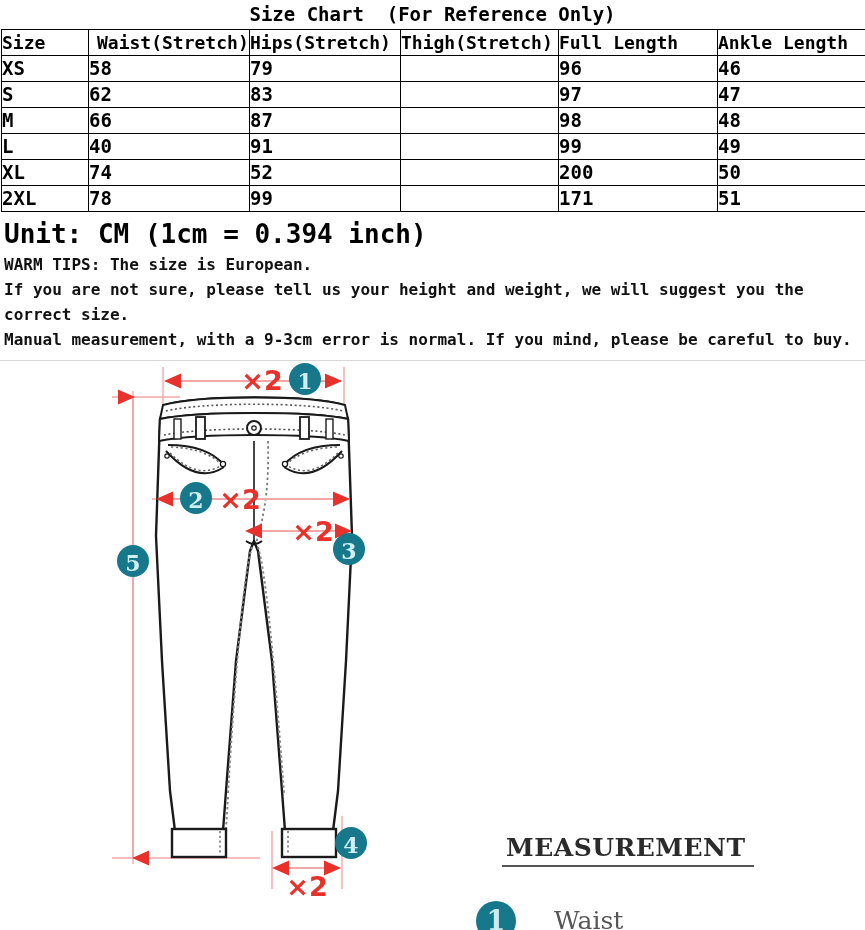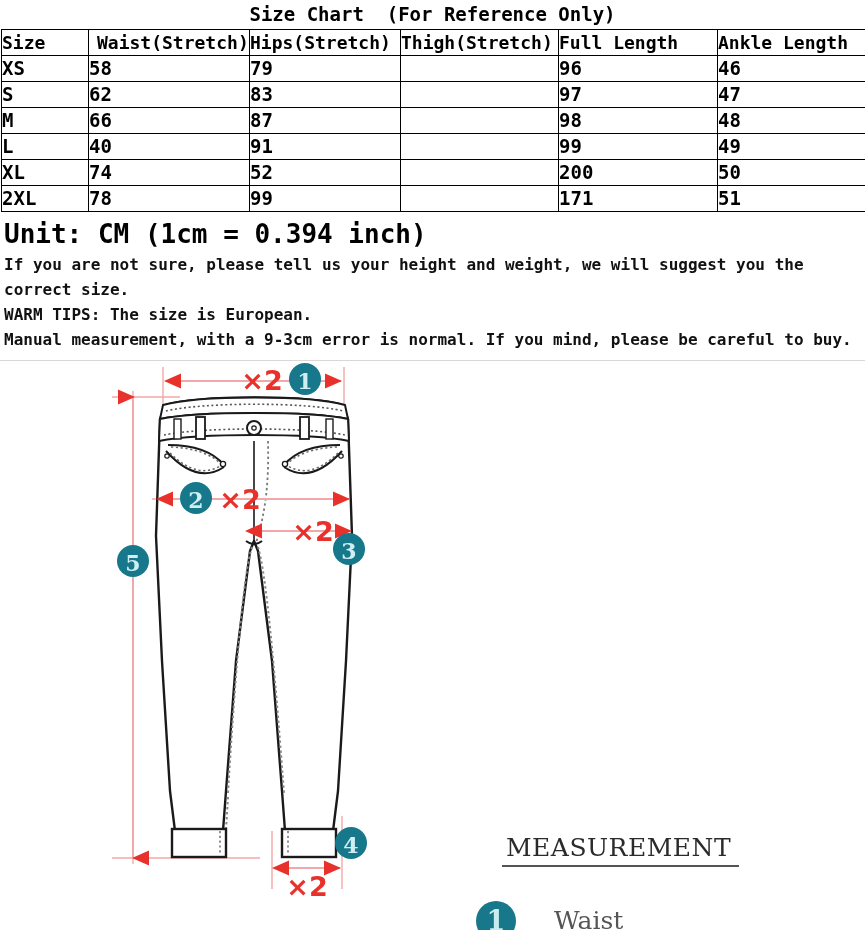--- a/index.html
+++ b/index.html
@@ -102,21 +102,21 @@
   
   .legend {
     position: absolute;
     left: 468px;
     top: 472px;
     width: 390px;
   }
   .legend-title {
     font-family: "DejaVu Serif", serif;
     font-size: 25px;
-    font-weight: normal;
+    font-weight: bold;
     color: #2b2b2b;
     letter-spacing: 0.5px;
     display: inline-block;
     border-bottom: 2px solid #555555;
     padding: 0 8px 3px 4px;
     margin-left: 34px;
     white-space: nowrap;
   }
   .legend-list {
     margin-top: 26px;
@@ -212,22 +212,22 @@
       <td>99</td>
       <td></td>
       <td>171</td>
       <td>51</td>
     </tr>
   </tbody>
 </table>
 
 <div class="notes">
   <div class="unit-line">Unit: CM (1cm = 0.394 inch)</div>
+  <div class="note-line">WARM TIPS: The size is European.</div>
   <div class="note-line">If you are not sure, please tell us your height and weight, we will suggest you the correct size.</div>
-  <div class="note-line">WARM TIPS: The size is European.</div>
   <div class="note-line">Manual measurement, with a 9-3cm error is normal. If you mind, please be careful to buy.</div>
 </div>
 <div class="divider"></div>
 
 <div class="diagram-area">
 
   <svg class="diagram-svg" width="865" height="545" viewBox="0 0 865 545">
     <defs>
       <marker id="ar-r" markerWidth="9" markerHeight="9" refX="8" refY="4.5" orient="auto">
         <path d="M0,0.7 L8.5,4.5 L0,8.3 Z" fill="#e8312b"></path>

